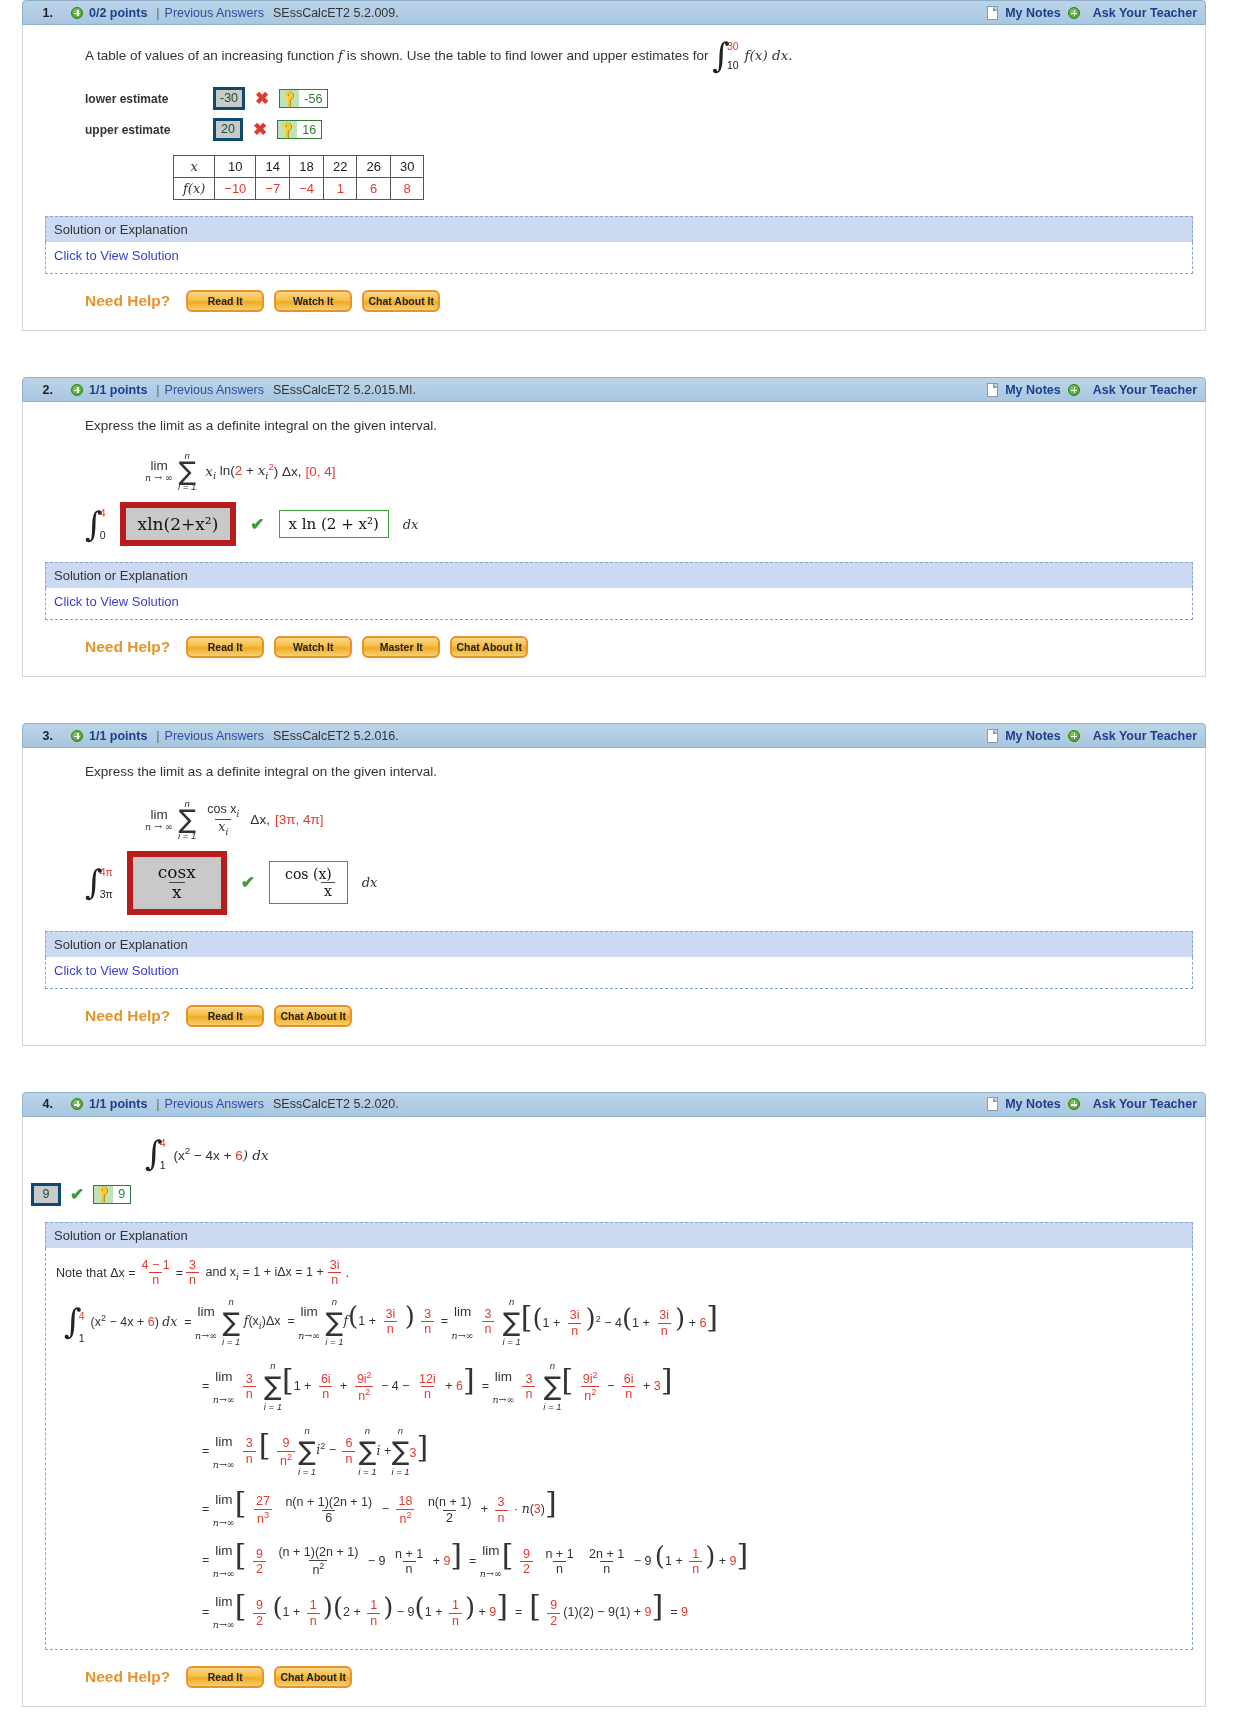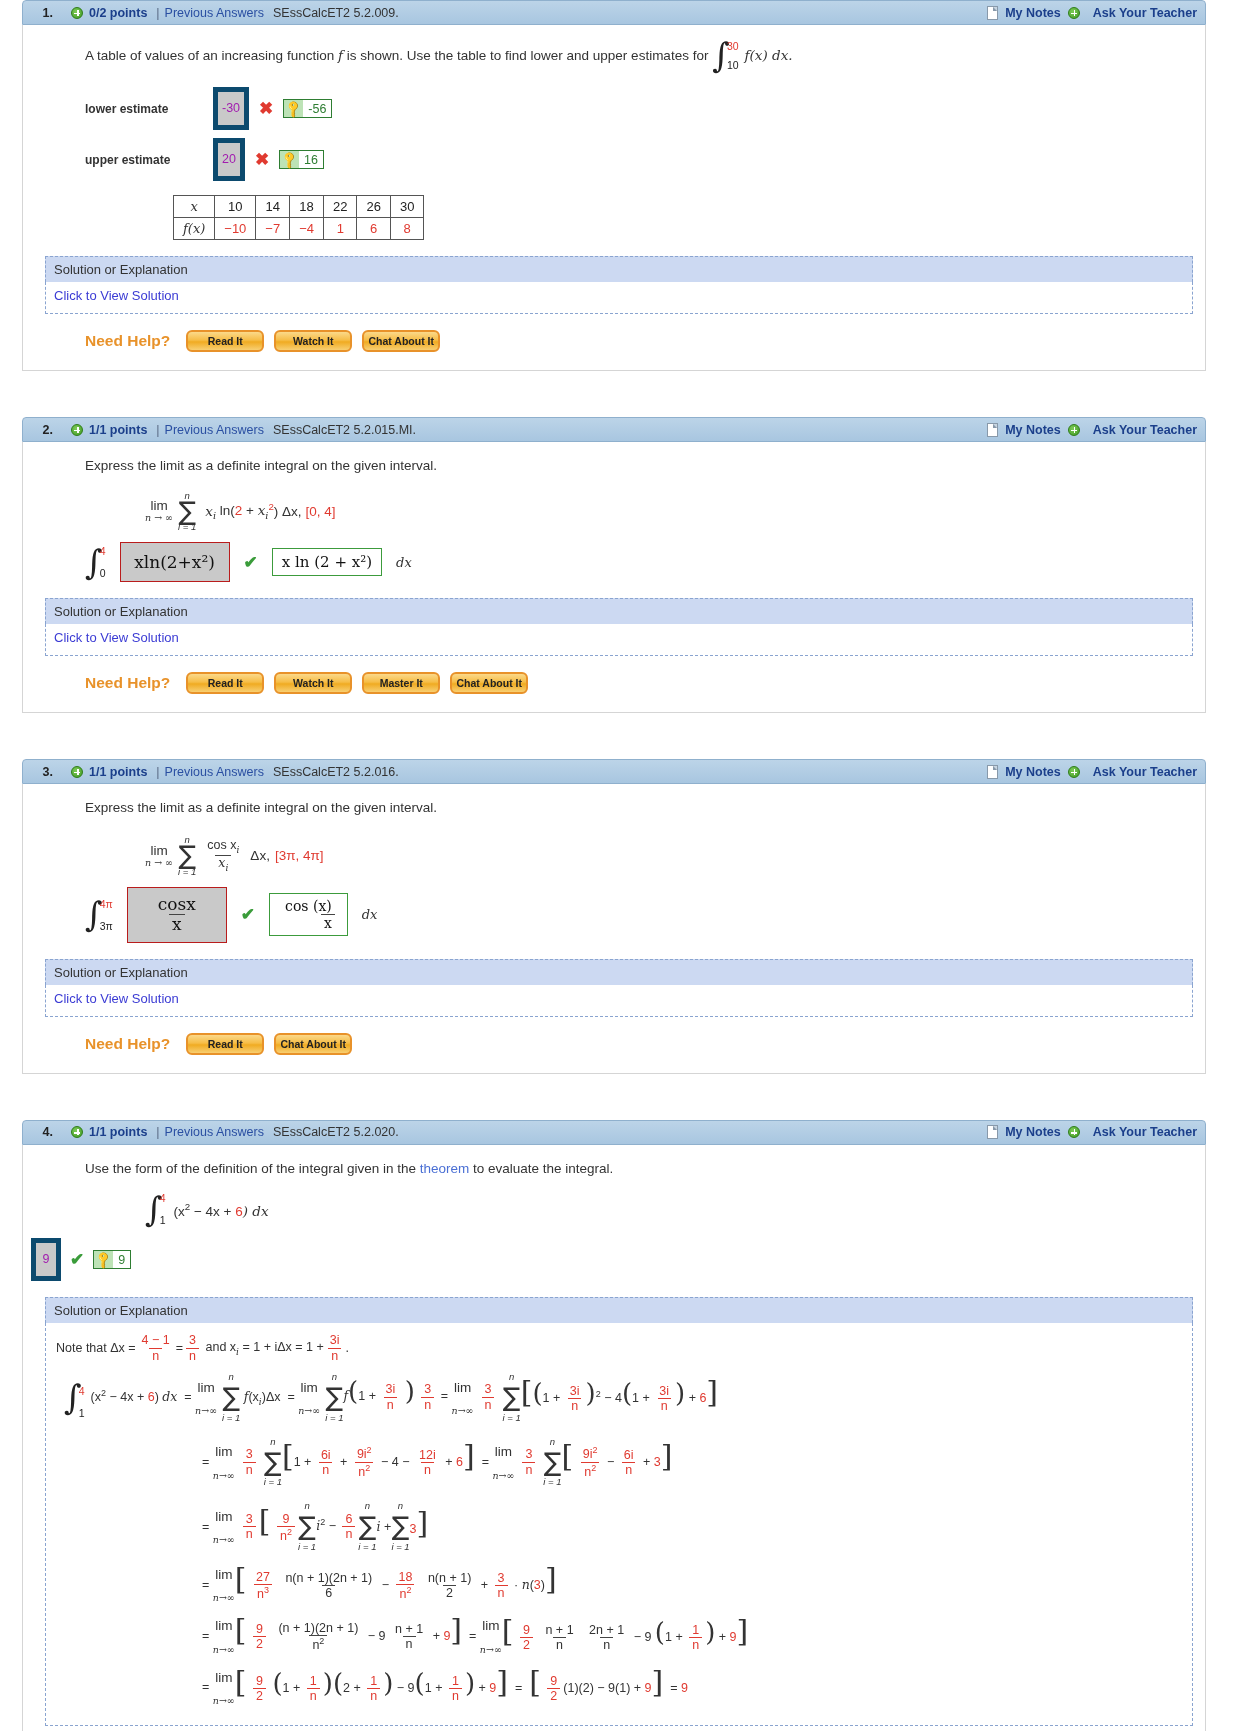--- a/index.html
+++ b/index.html
@@ -101,23 +101,23 @@
   .frac { display:inline-flex; flex-direction:column; align-items:center; vertical-align:middle;
           margin:0 3px; line-height:1.15; }
   .frac .num { padding:0 3px; }
   .frac .den { padding:0 3px; border-top:1px solid #444; }
   .frac.redline .den { border-top-color:#e03a30; }
 
   
   .ansrow { display:flex; align-items:center; gap:10px; margin: 8px 0; }
   .lbl { width:118px; font-size:12px; color:#333;font-weight:bold; }
   .inputbox {
-    background:#c9c9c9; border:5px solid #0c4a6e;
+    background:#c9c9c9; border:3px solid #0c4a6e;
     font-family:"Liberation Sans",sans-serif; font-size:12.5px;
-    color:#a21caf; padding:9px 4px; min-width:30px; text-align:center;
+    color:#14532d; padding:1px 4px; min-width:30px; text-align:center;
     line-height:15px;
   }
   .wrongx { color:#e03a30; font-weight:bold; font-size:17px; line-height:1; }
   .rightck { color:#3a9c3a; font-weight:bold; font-size:17px; line-height:1; }
   .keybox {
     display:inline-flex; align-items:center; border:1px solid #2e7d32;
     background:#fff; height:19px;
   }
   .keypad { background:#bde3b6; padding:0 2px; height:100%; display:flex; align-items:center; }
   .keyglyph { font-size:12px; color:#d4a017; line-height:1; transform:rotate(-45deg); display:inline-block;}
@@ -126,21 +126,21 @@
   
   .vtable { border-collapse:collapse; margin: 14px 0 4px 88px; }
   .vtable td { border:1px solid #555; padding:3px 9px; text-align:center;
                font-size:13px; min-width:26px; }
   .vtable .hdr { color:#222; }
   .vtable .fval { color:#e03a30; }
   .vtable .lbl-cell { font-style:italic; font-family:"DejaVu Serif", serif; color:#333; }
 
   
   .bigbox {
-    background:#c9c9c9; border:1px solid #b91c1c;
+    background:#c9c9c9; border:6px solid #b91c1c;
     padding:6px 12px; display:inline-flex; align-items:center;
     justify-content:center; min-width:110px; min-height:40px;
     font-family:"DejaVu Serif", serif; font-size:17px; color:#111;
   }
   .renderbox {
     border:1px solid #3c9b3c; background:#fff; padding:4px 9px;
     display:inline-flex; align-items:center; justify-content:center;
     font-family:"DejaVu Serif", serif; font-size:15px; color:#111;
   }
   .ansline { display:flex; align-items:center; gap:14px; margin-top:10px; }
@@ -442,25 +442,20 @@
       <span class="qhead-right">
         <span class="note-icon"></span>
         <span class="mynotes">My Notes</span>
         <span class="plusicon"></span>
         <span class="askteacher">Ask Your Teacher</span>
       </span>
     </div>
 
     <div class="qbody">
       <div class="qbody-inner">
-        <div class="prompt">
-          <span>Use the form of the definition of the integral given in the</span>
-          <span class="thmlink">theorem</span>
-          <span>to evaluate the integral.</span>
-        </div>
 
         <div style="margin:6px 0 0 60px;">
           <span class="intg">
             <span class="intlims" style="order:2;">
               <span class="up">4</span>
               <span class="lo">1</span>
             </span>
             <span class="intsign" style="order:1;">∫</span>
             <span style="order:3; margin-left:8px; font-size:13.5px;">
               <span>(x</span><span class="sup">2</span><span> − 4x + </span><span class="red">6</span><span class="mi">) dx</span>

